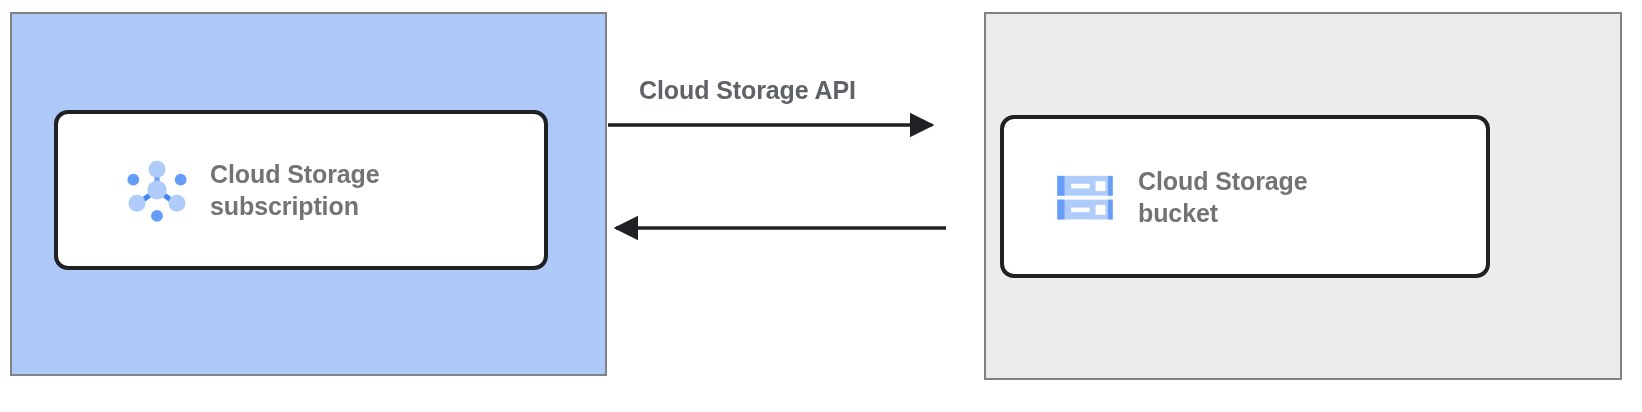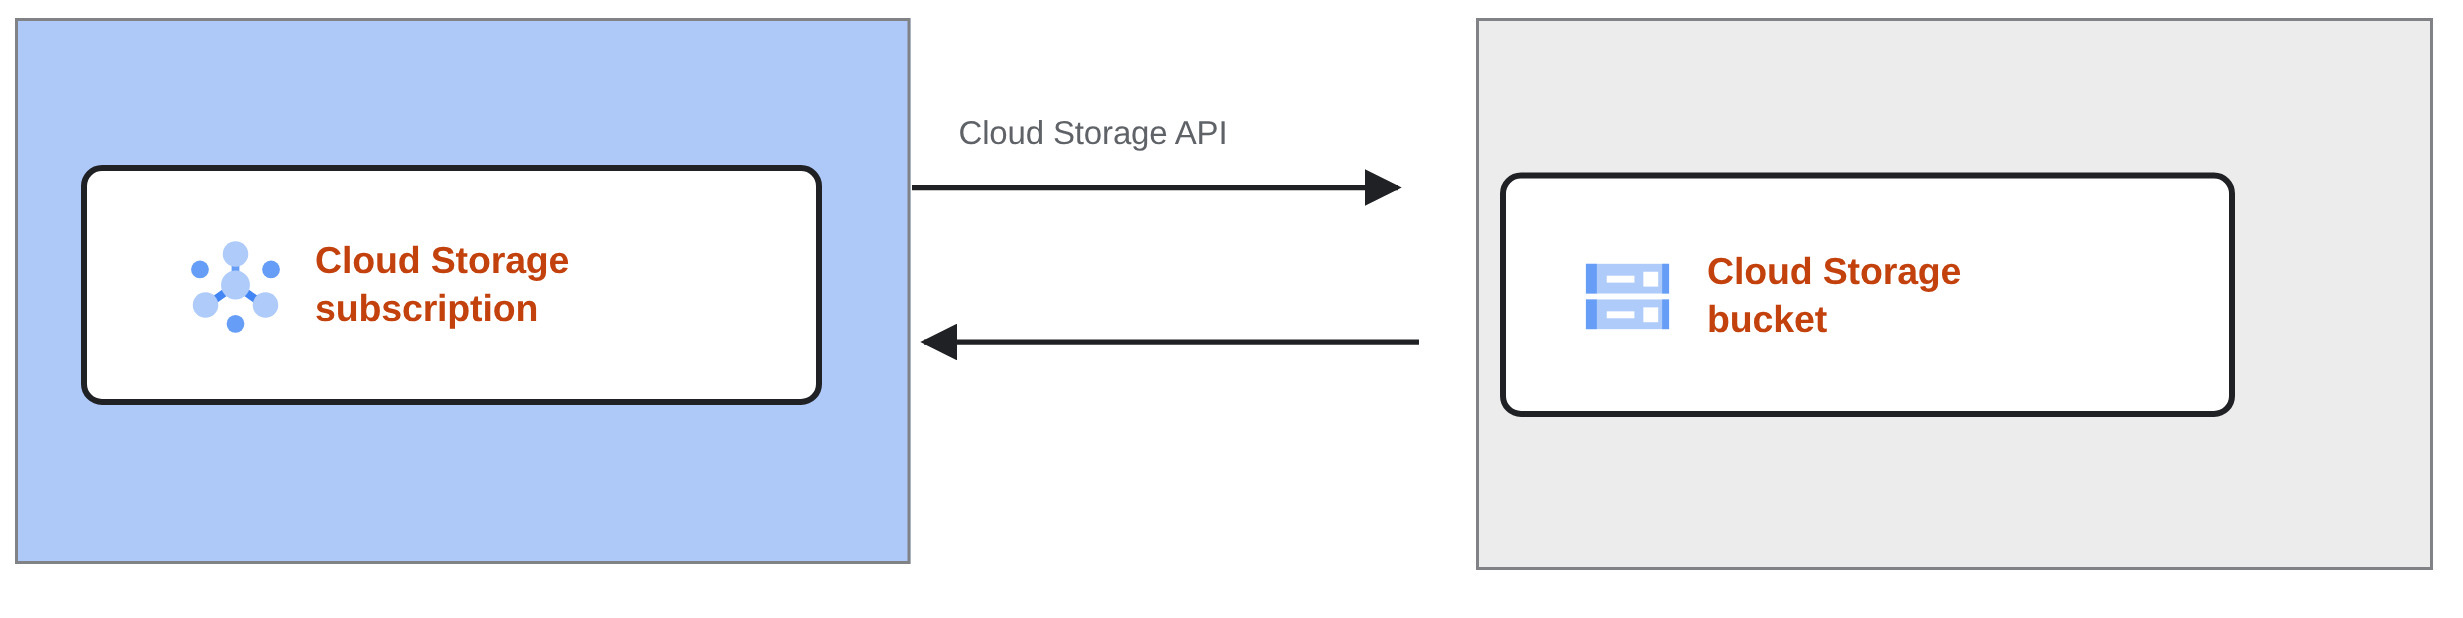--- a/index.html
+++ b/index.html
@@ -73,41 +73,41 @@
     flex: 0 0 auto;
     display: block;
   }
   #node-subscription .node-icon { width: 74px; height: 74px; }
   #node-bucket .node-icon { width: 66px; height: 66px; }
 
   .node-label {
     font-size: 25px;
     font-weight: bold;
     line-height: 1.28;
-    color: #c2410c;
+    color: #737373;
     letter-spacing: -0.1px;
     white-space: pre-line;
   }
   #node-subscription .node-label { margin-left: 16px; }
   #node-bucket .node-label { margin-left: 20px; }
 
   
   .connector-svg {
     position: absolute;
     left: 0;
     top: 0;
     width: 1642px;
     height: 412px;
     pointer-events: none;
   }
 
   .edge-label {
     position: absolute;
-    font-size: 22px;
-    font-weight: normal;
+    font-size: 25px;
+    font-weight: bold;
     color: #5f6368;
     white-space: nowrap;
     letter-spacing: -0.1px;
   }
   #edge-label-request {
     left: 639px;
     top: 76px;
   }
   #edge-label-response {
     left: 639px;

